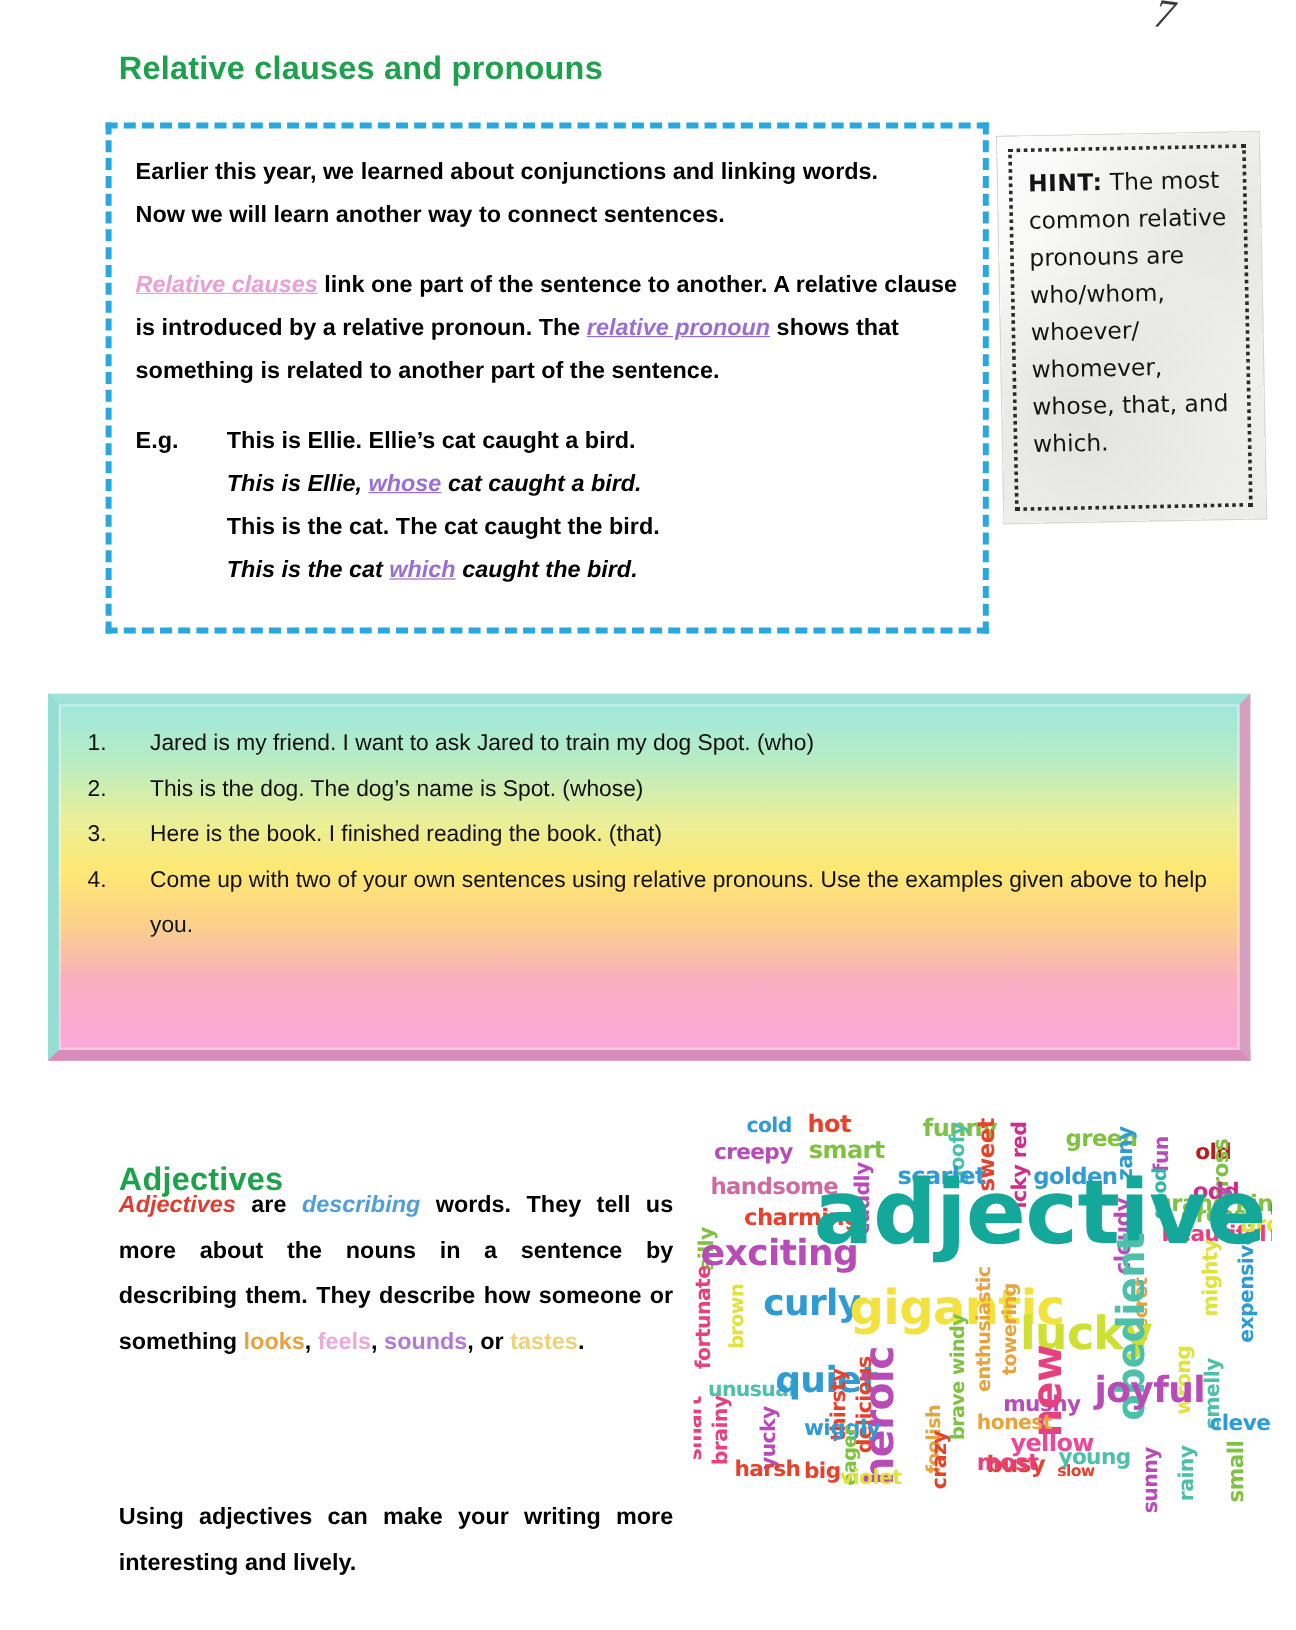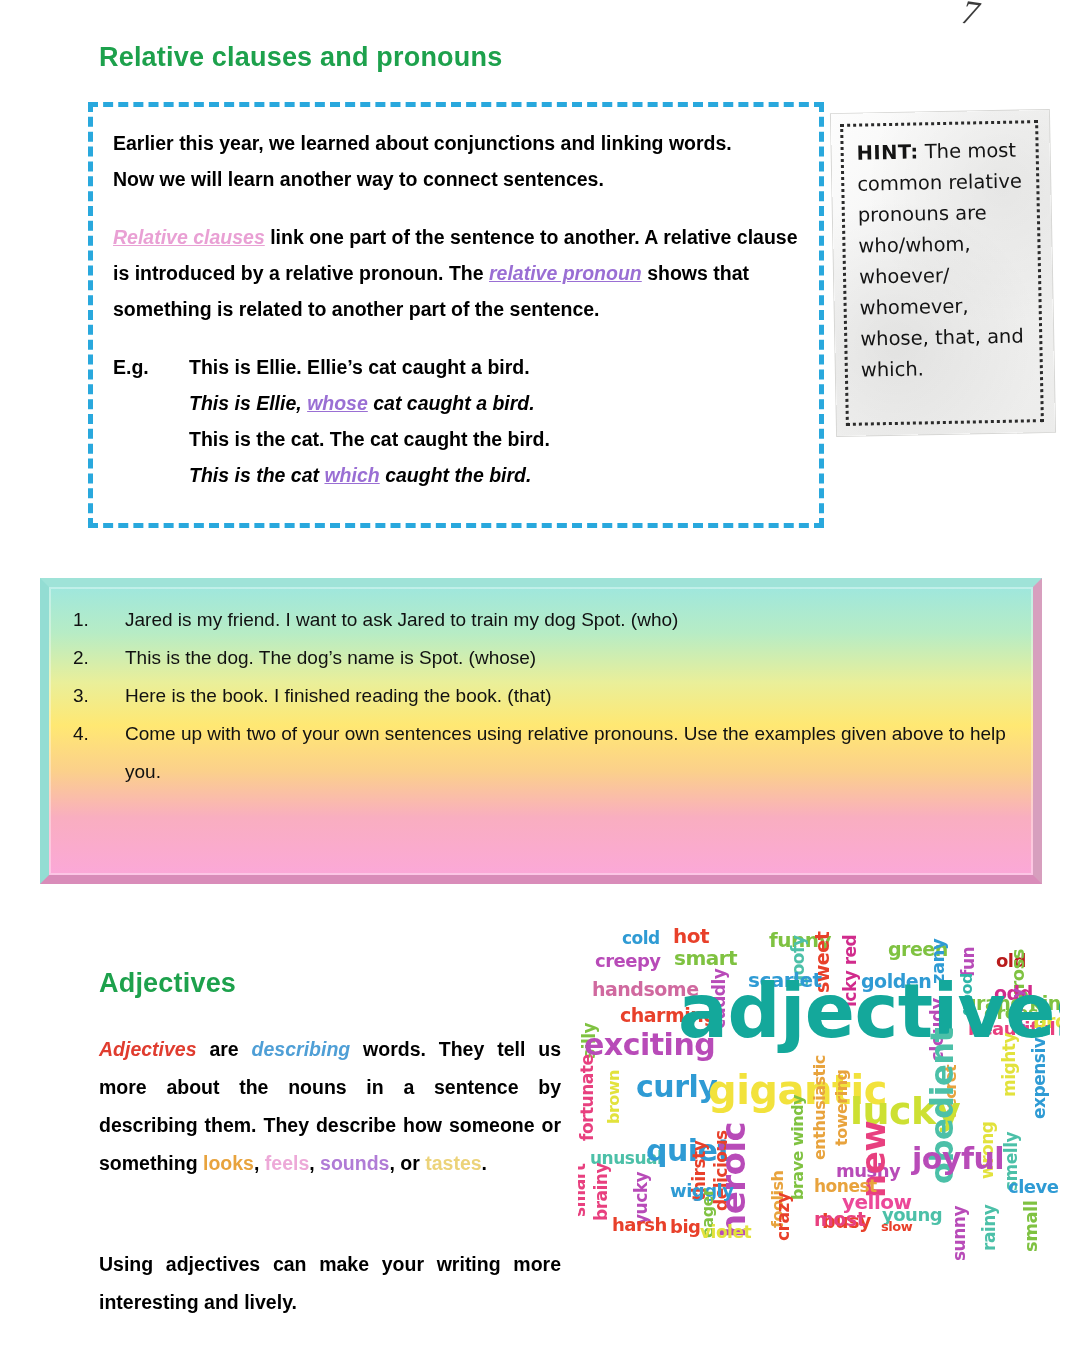--- a/index.html
+++ b/index.html
@@ -183,21 +183,21 @@
   
   .adj-text {
     position: absolute;
     left: 99px;
     width: 462px;
     font-size: 19.5px;
     font-weight: bold;
     line-height: 38px;
     text-align: justify;
   }
-  #adj-para-1 { top: 1010px; }
+  #adj-para-1 { top: 965px; }
   #adj-para-2 { top: 1225px; }
   .w-adjectives { color: #e03c2f; font-style: italic; }
   .w-describing { color: #4f9fd6; font-style: italic; }
   .w-looks  { color: #e8a33d; }
   .w-feels  { color: #eda9d8; }
   .w-sounds { color: #b07bd6; }
   .w-tastes { color: #ecd37a; }
 
   
   .wordcloud {

